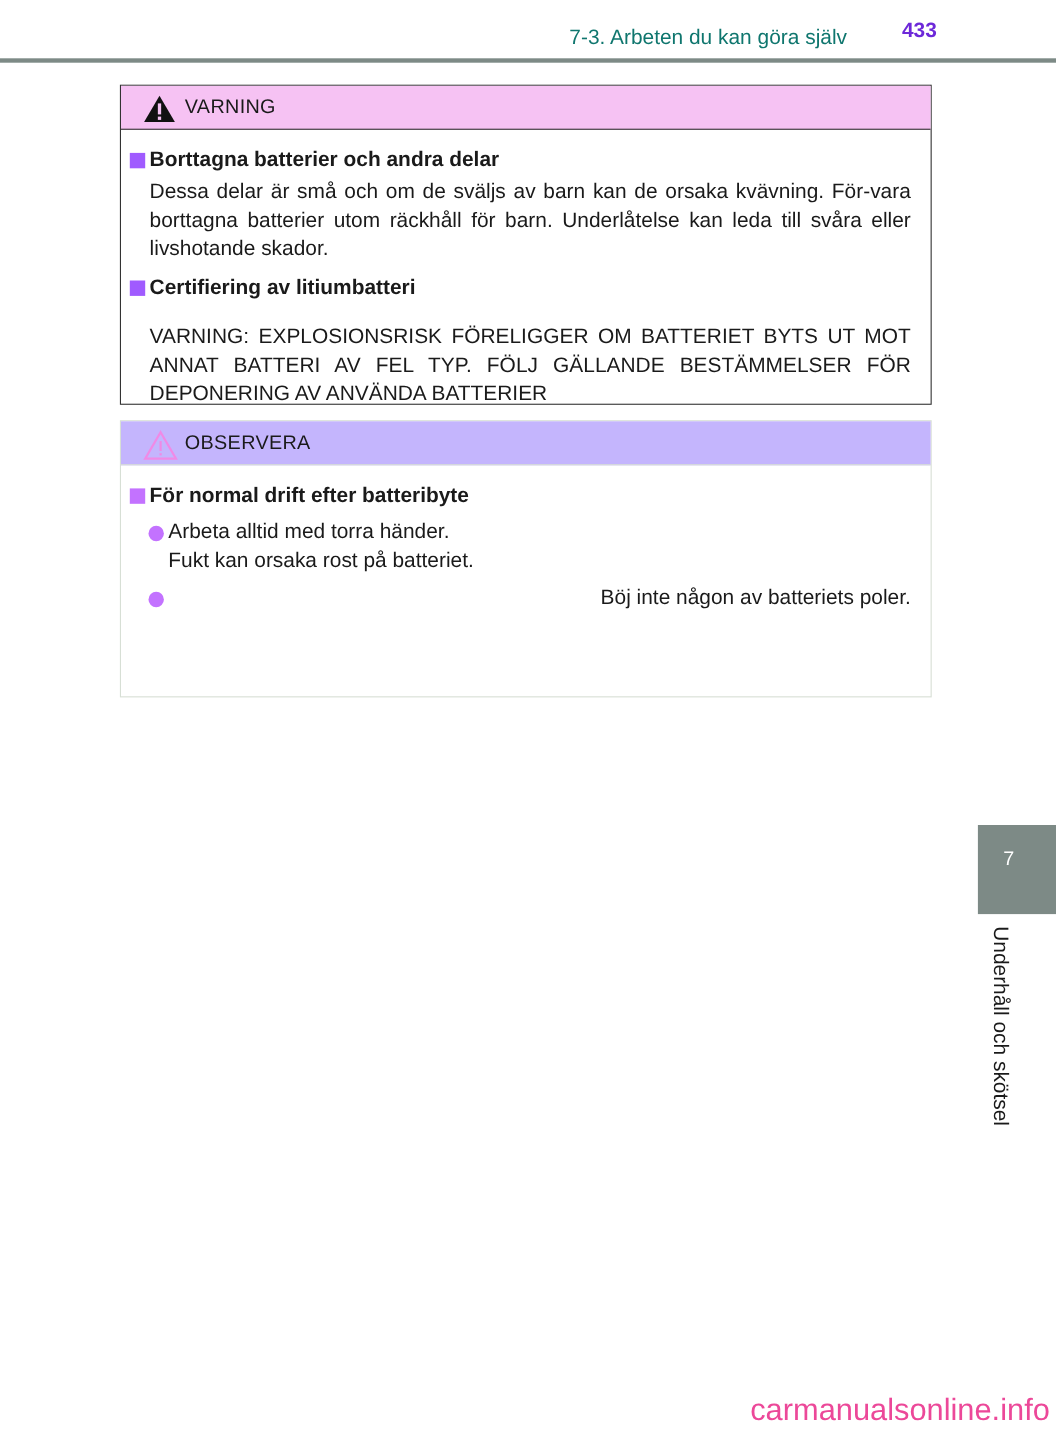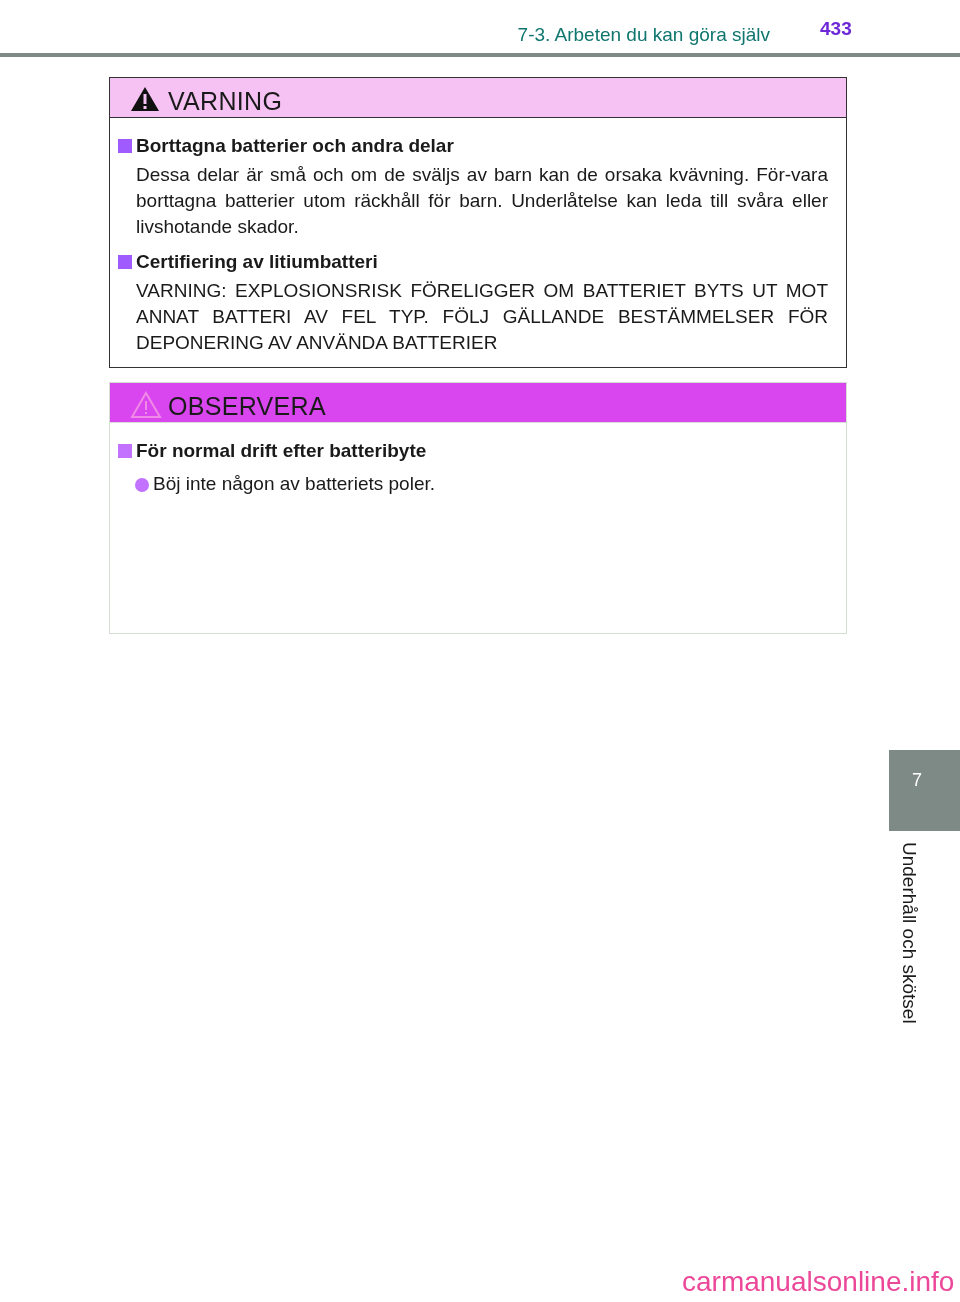--- a/index.html
+++ b/index.html
@@ -23,24 +23,24 @@
     .box {
       position: absolute; left: 109px; width: 738px; box-sizing: border-box;
     }
     .warning-box { top: 77px; height: 291px; border: 1px solid #333; }
     .caution-box { top: 382px; height: 252px; border: 1px solid #d7dfd5; }
     .box-head {
       height: 40px; box-sizing: border-box; position: relative;
       border-bottom: 1px solid #333;
     }
     .warning-box .box-head { background: #f6c2f3; }
-    .caution-box .box-head { background: #d946ef; border-bottom: 1px solid #d7dfd5; }
+    .caution-box .box-head { background: #c4b5fd; border-bottom: 1px solid #d7dfd5; }
     .box-head svg { position: absolute; left: 20px; top: 8px; }
     .box-head .head-label {
-      position: absolute; left: 58px; top: 9px; font-size: 25px; letter-spacing: 0.3px; text-align: right;
+      position: absolute; left: 58px; top: 9px; font-size: 18px; letter-spacing: 0.3px; text-align: right;
     }
     .section { position: relative; padding-left: 26px; padding-right: 18px; }
     .sec-title {
       position: relative; font-weight: bold; font-size: 19px; line-height: 24px;
       margin-left: -18px; padding-left: 18px;
     }
     .sq {
       position: absolute; left: 0; top: 5px; width: 14px; height: 14px;
     }
     .warning-box .sq { background: #a05bff; }
@@ -92,21 +92,21 @@
       <span>Borttagna batterier och andra delar</span>
     </div>
     <div class="body-text" style="margin-top:4px;">Dessa delar är små och om de sväljs av barn kan de orsaka kvävning. För-vara borttagna batterier utom räckhåll för barn. Underlåtelse kan leda till svåra eller livshotande skador.</div>
   </div>
 
   <div class="section" style="margin-top:10px;">
     <div class="sec-title">
       <span class="sq"></span>
       <span>Certifiering av litiumbatteri</span>
     </div>
-    <div class="body-text" style="margin-top:4px;">VARNING: EXPLOSIONSRISK FÖRELIGGER OM BATTERIET BYTS UT MOT ANNAT BATTERI AV FEL TYP. FÖLJ GÄLLANDE BESTÄMMELSER FÖR DEPONERING AV ANVÄNDA BATTERIER</div>
+    <div class="body-text" style="margin-top:20px;">VARNING: EXPLOSIONSRISK FÖRELIGGER OM BATTERIET BYTS UT MOT ANNAT BATTERI AV FEL TYP. FÖLJ GÄLLANDE BESTÄMMELSER FÖR DEPONERING AV ANVÄNDA BATTERIER</div>
   </div>
 </div>
 
 <div class="box caution-box">
   <div class="box-head">
     <svg width="32" height="28" viewBox="0 0 32 28">
       <polygon points="16,2 30,26 2,26" fill="none" stroke="#f08ae6" stroke-width="2"></polygon>
       <rect x="15" y="10" width="2" height="9" fill="#f08ae6"></rect>
       <rect x="15" y="21" width="2" height="2" fill="#f08ae6"></rect>
     </svg>
@@ -114,20 +114,25 @@
   </div>
 
   <div class="section" style="margin-top:16px;">
     <div class="sec-title">
       <span class="sq"></span>
       <span>För normal drift efter batteribyte</span>
     </div>
 
     <div class="bullet" style="margin-top:8px;">
       <span class="dot"></span>
+      <div>Arbeta alltid med torra händer.</div>
+      <div>Fukt kan orsaka rost på batteriet.</div>
+    </div>
+    <div class="bullet" style="margin-top:8px;text-align:right;">
+      <span class="dot"></span>
       <div>Böj inte någon av batteriets poler.</div>
     </div>
   </div>
 </div>
 
 <div class="side-tab">
   <span class="side-tab-num">7</span>
 </div>
 <div class="side-label">
   <span>Underhåll och skötsel</span>

